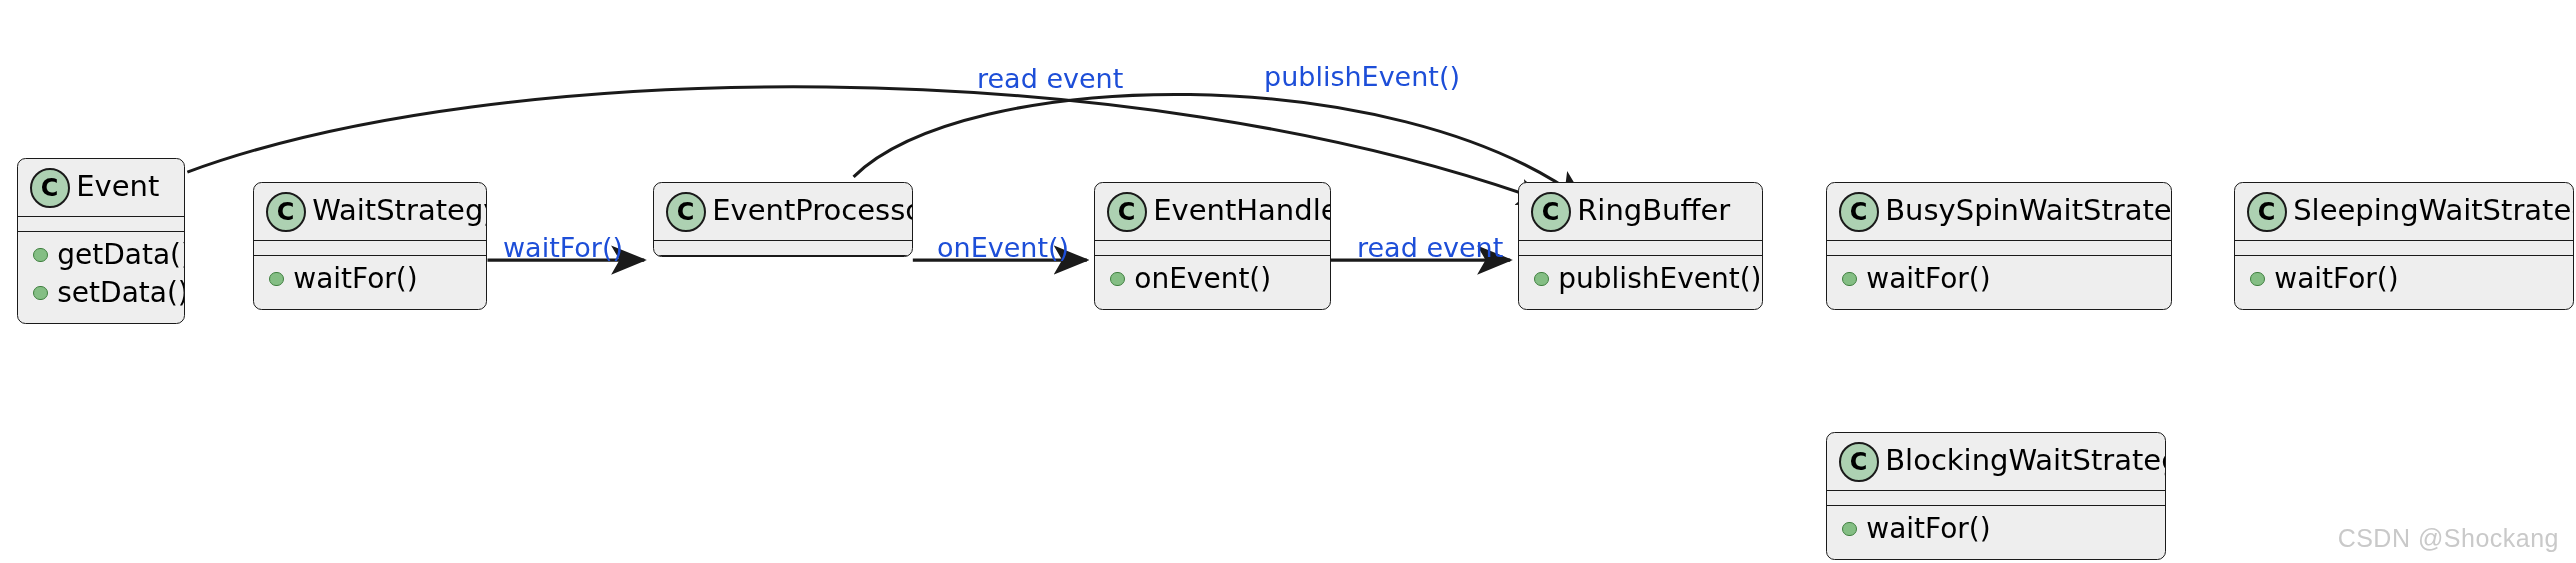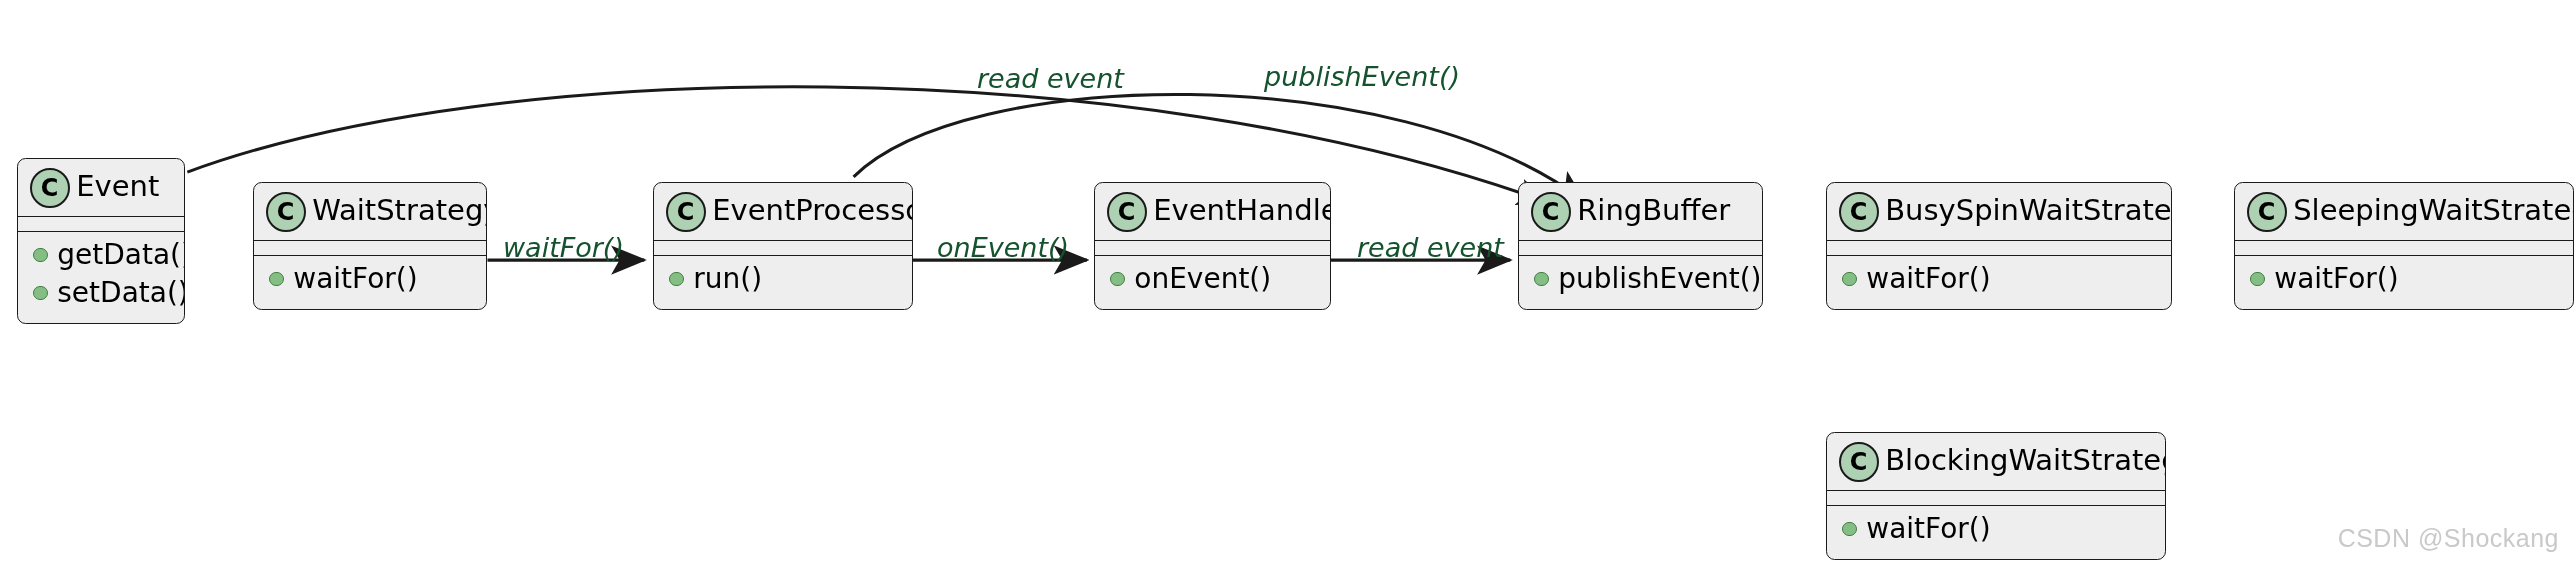--- a/index.html
+++ b/index.html
@@ -117,24 +117,23 @@
     color: #000000;
     white-space: nowrap;
     line-height: 1;
   }
 
   
   .edge-label {
     position: absolute;
     z-index: 3;
     font-size: 27px;
-    color: #14532d;
+    color: #1d4ed8;
     white-space: nowrap;
     line-height: 1;
-    font-style: italic;
   }
 
   
   #watermark {
     position: absolute;
     z-index: 4;
     right: 17px;
     bottom: 11.5px;
     font-family: "Liberation Sans", sans-serif;
     font-size: 25px;
@@ -213,26 +212,20 @@
   </div>
 
   <div class="class-box" style="left:653px; top:182px; width:260px;">
     <div class="class-header">
       <span class="class-icon">C</span>
       <span class="class-title">EventProcessor</span>
     </div>
     <div class="class-sep"></div>
     <div class="class-attrs"></div>
     <div class="class-sep"></div>
-    <div class="class-methods">
-      <div class="member-row">
-        <span class="member-dot"></span>
-        <span class="member-label">run()</span>
-      </div>
-    </div>
   </div>
 
   <div class="class-box" style="left:1094px; top:182px; width:237px;">
     <div class="class-header">
       <span class="class-icon">C</span>
       <span class="class-title">EventHandler</span>
     </div>
     <div class="class-sep"></div>
     <div class="class-attrs"></div>
     <div class="class-sep"></div>

